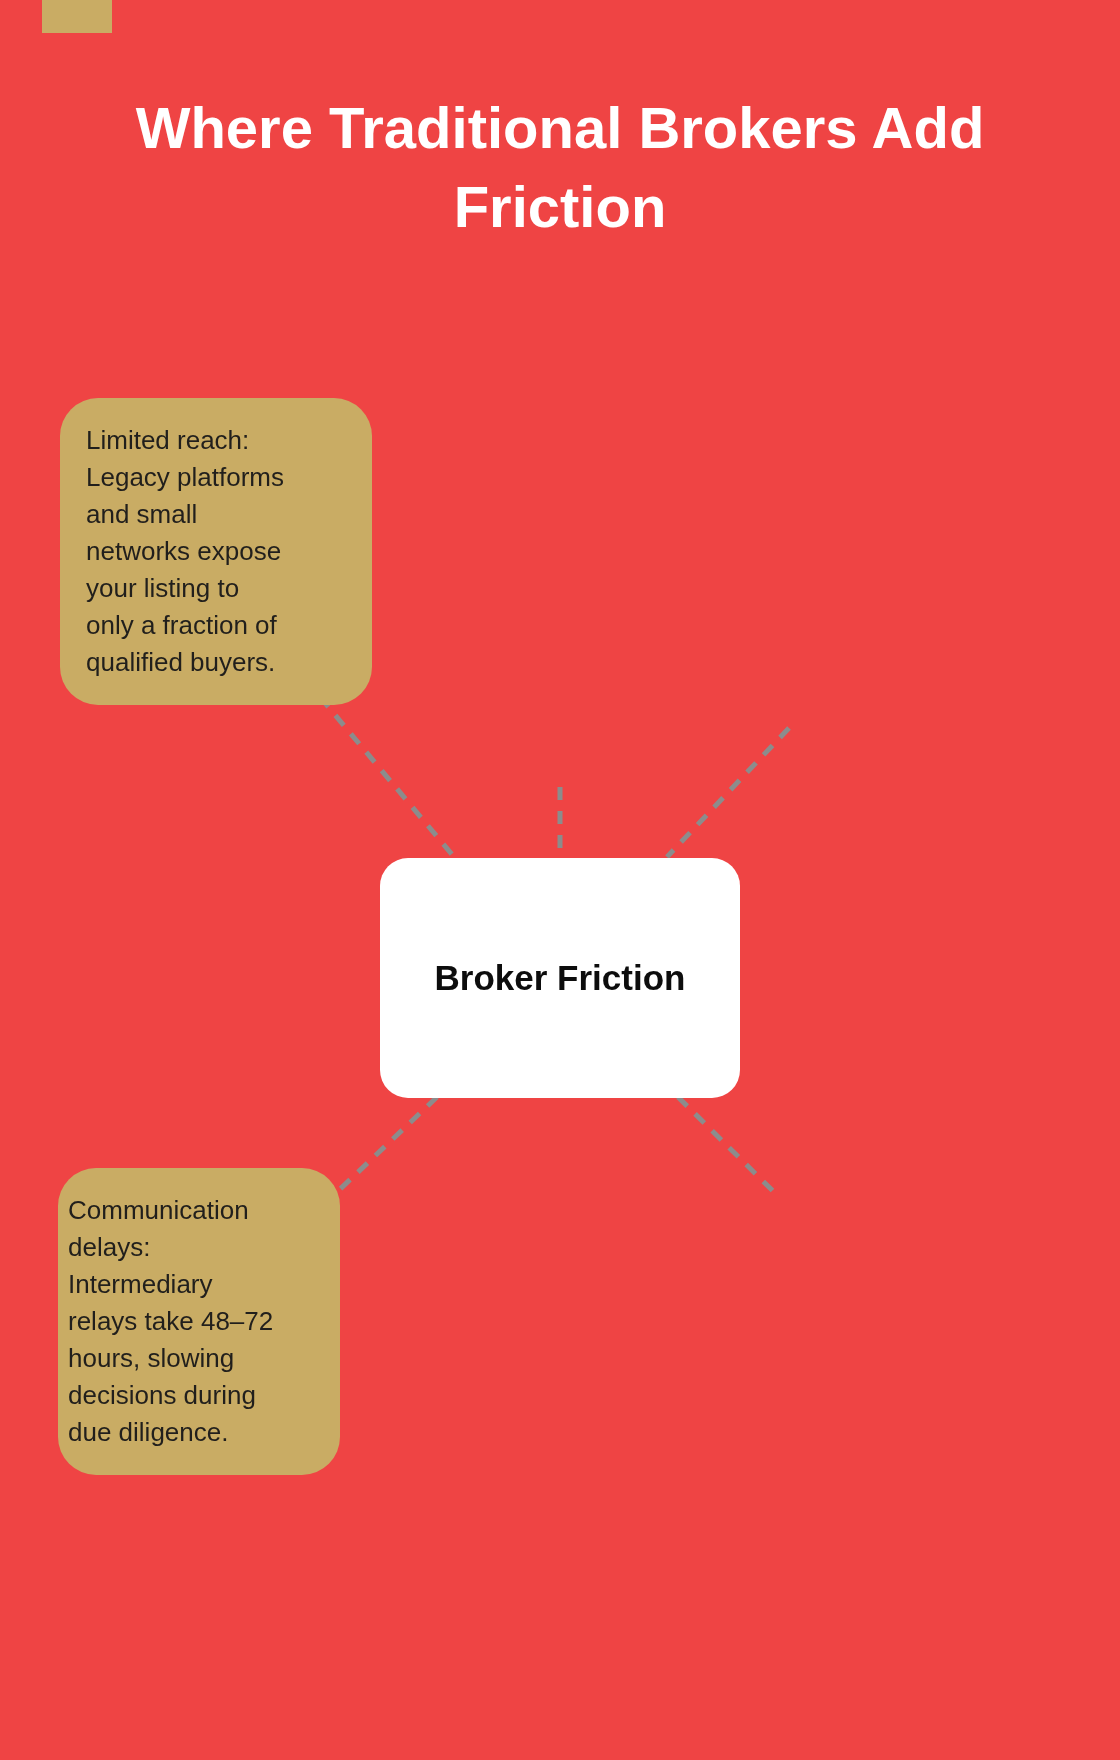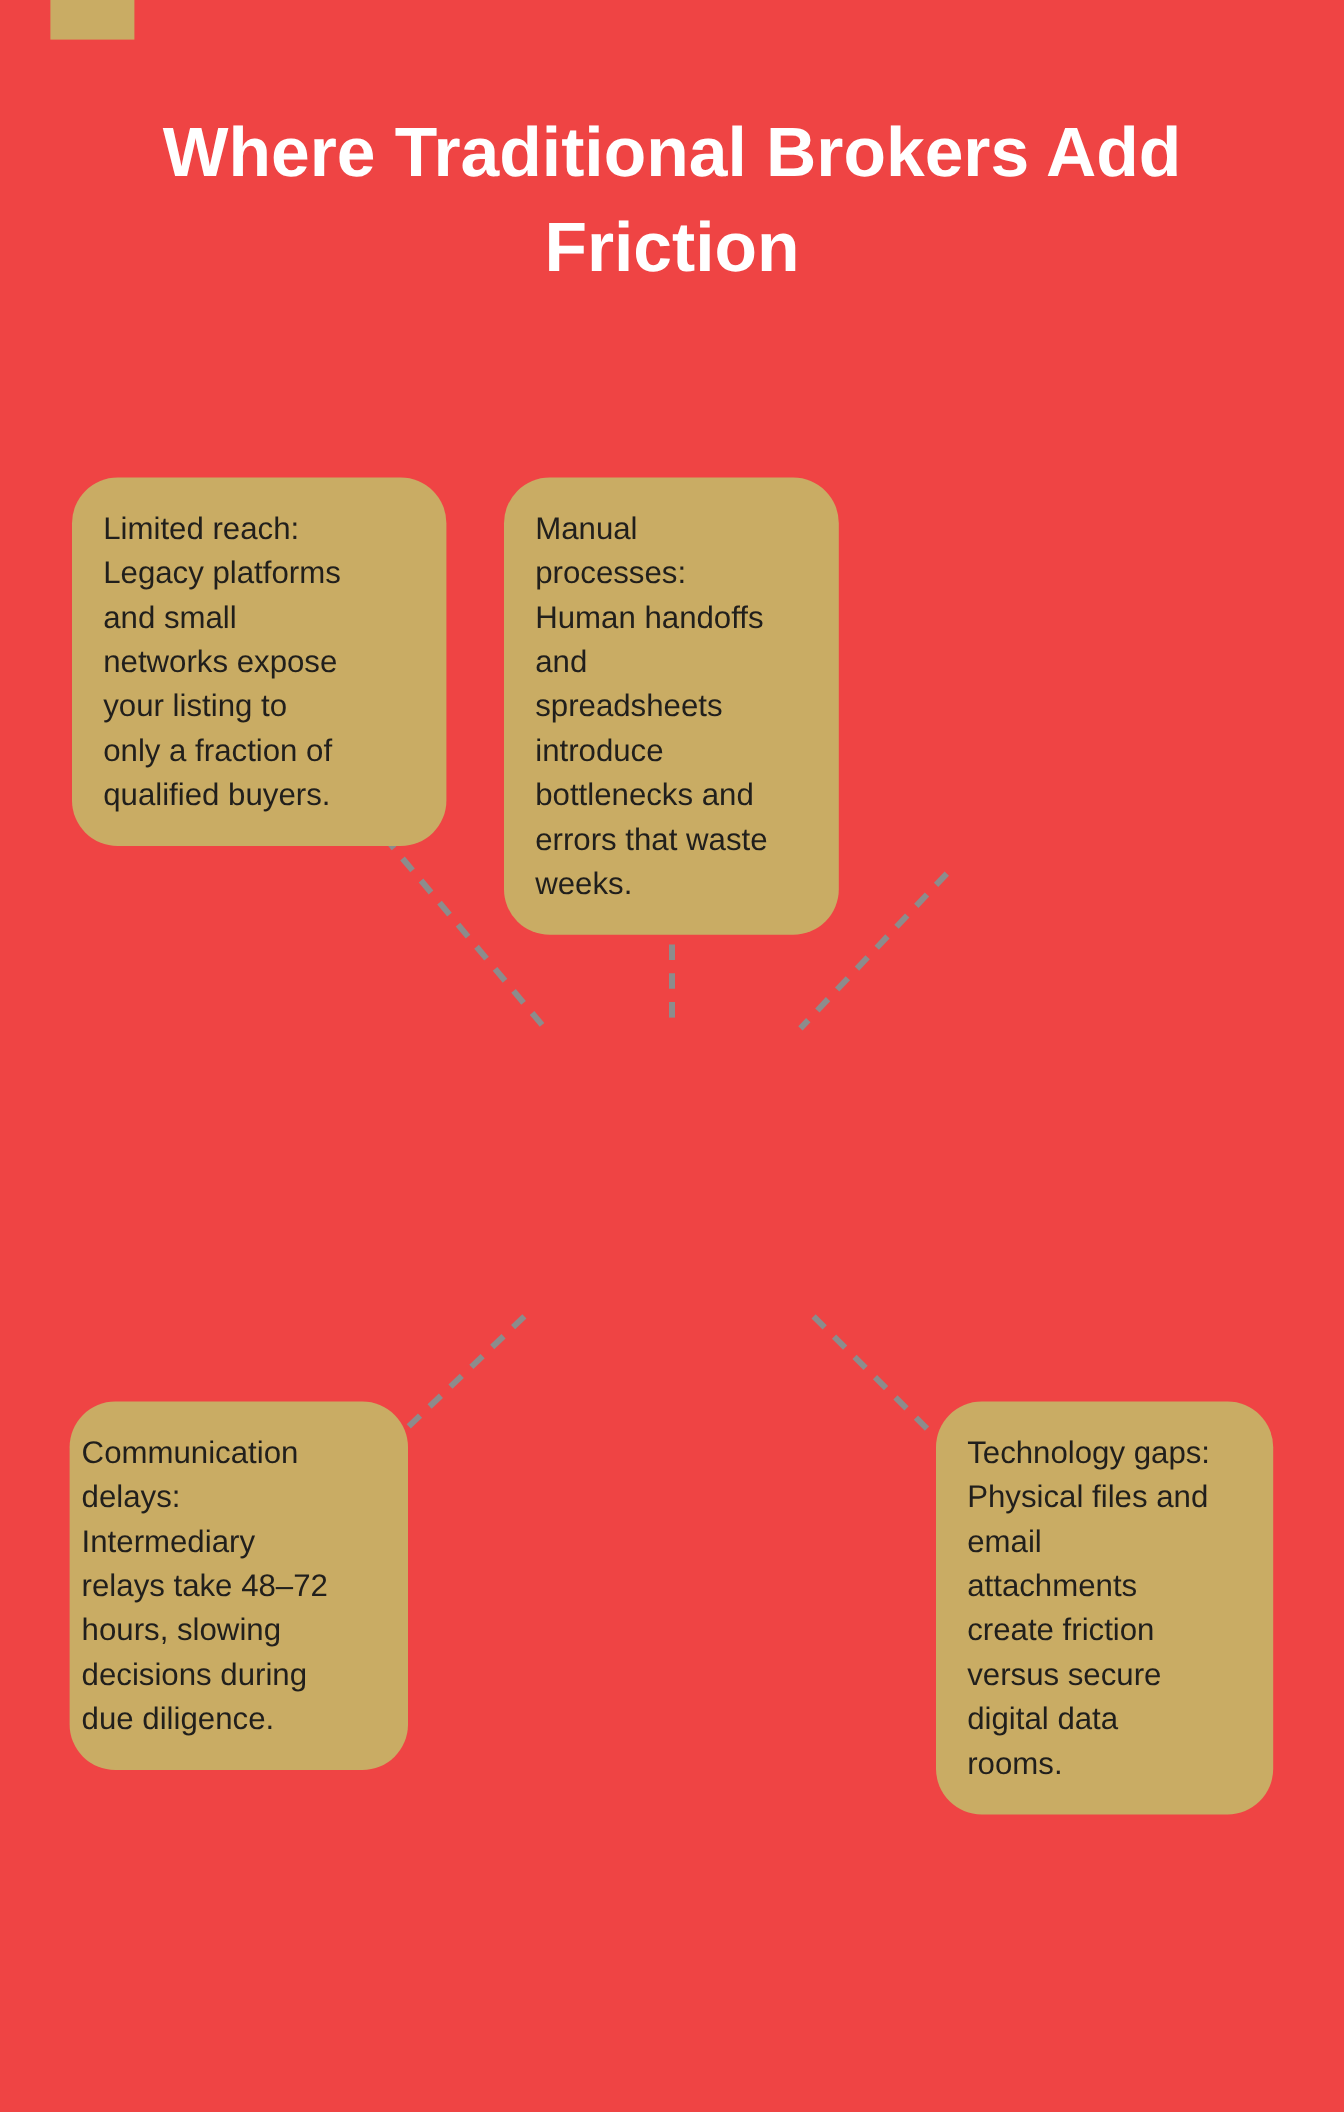--- a/index.html
+++ b/index.html
@@ -105,48 +105,30 @@
   <div class="node n1">
     <p>Limited reach:
 Legacy platforms
 and small
 networks expose
 your listing to
 only a fraction of
 qualified buyers.</p>
   </div>
 
-  <div class="node n2">
-    <p>Manual
-processes:
-Human handoffs
-and
-spreadsheets
-introduce
-bottlenecks and
-errors that waste
-weeks.</p>
-  </div>
 
 
+  <div class="center-node">
+    <span>Broker Friction</span>
+  </div>
 
   <div class="node n4">
     <p>Communication
 delays:
 Intermediary
 relays take 48–72
 hours, slowing
 decisions during
 due diligence.</p>
   </div>
 
-  <div class="node n5">
-    <p>Technology gaps:
-Physical files and
-email
-attachments
-create friction
-versus secure
-digital data
-rooms.</p>
-  </div>
 
 </div>
 
 </body></html>

